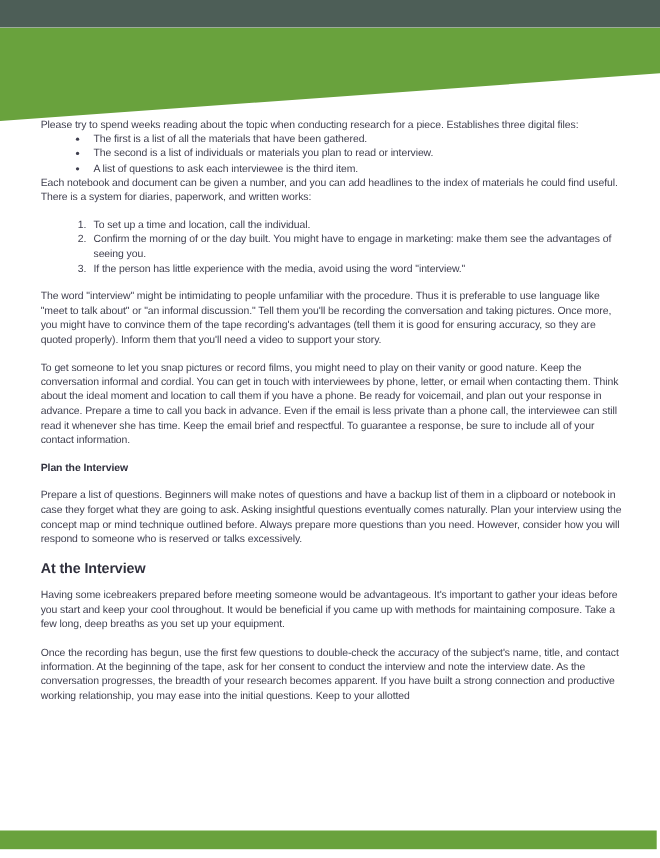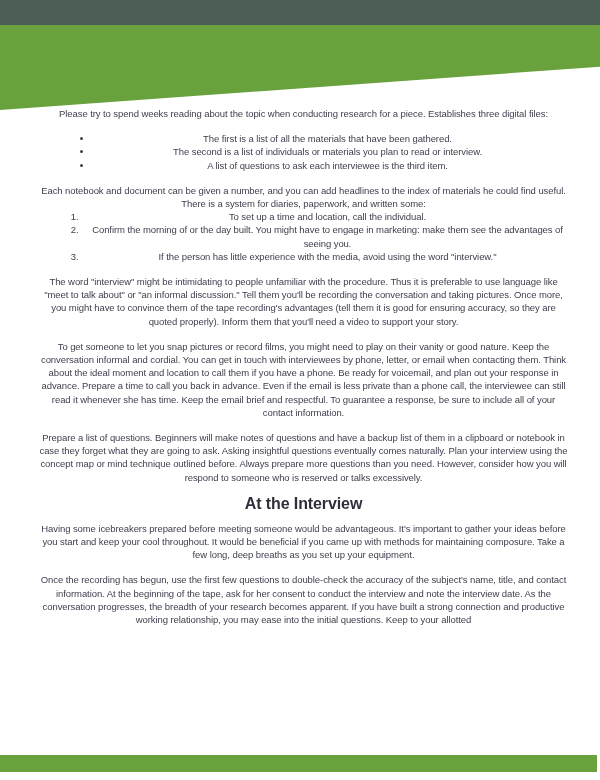--- a/index.html
+++ b/index.html
@@ -8,21 +8,21 @@
     --text:#3e3e4e;
     --heading:#30303d;
     --bg:#ffffff;
   }
   html,body{margin:0;padding:0;}
   body{
     width:600px;height:780px;overflow:hidden;background:#fff;
     font-family:"Liberation Sans", sans-serif;
   }
   .page{
-    position:relative;width:511px;height:780px;background:var(--bg);text-align:center;
+    position:relative;width:511px;height:780px;background:var(--bg);
   }
   
   .top-bar{
     position:absolute;top:0;left:0;width:600px;height:25px;
     background:var(--topbar);
   }
   .green-band{
     position:absolute;top:25px;left:0;width:600px;height:85px;
     background:var(--accent);
     clip-path:polygon(0 0,100% 0,100% 49%,0 100%);
@@ -35,37 +35,37 @@
   
   .content{
     position:absolute;top:107px;left:0;width:600px;
     padding:0 30px 0 37px;box-sizing:border-box;
     color:var(--text);
     font-size:9.5px;line-height:13.2px;letter-spacing:-0.08px;
   }
   .content p{margin:0 0 12px 0;}
   .content p.no-gap{margin-bottom:0;}
   ul.bullets{
-    margin:12px;padding:0 0 0 44px;list-style-type:disc;
+    margin:0;padding:0 0 0 44px;list-style-type:disc;
   }
   ul.bullets li, ol.steps li{
     margin:0;padding-left:4px;
   }
   ol.steps{
-    margin:0 0 12px 0;padding:0 0 0 44px;
+    margin:12px 0 12px 0;padding:0 0 0 44px;
   }
   h3.run-head{
     font-size:9.5px;line-height:13.2px;margin:0;padding:0;
     color:var(--heading);font-weight:bold;letter-spacing:-0.08px;
   }
   h3.gap-before{margin-top:24px;}
   h3.gap-before-small{margin-top:4px;}
   h3.gap-after{margin-bottom:12px;}
   h2.section-head{
-    font-size:16px;line-height:16px;margin:10px 0;padding:0;
+    font-size:13px;line-height:16px;margin:10px 0;padding:0;
     color:var(--heading);font-weight:bold;letter-spacing:-0.1px;
   }
 </style>
 </head>
 <body>
 
 <div class="page">
 
   <div class="top-bar"></div>
   <div class="green-band"></div>
@@ -73,34 +73,35 @@
   <main class="content">
 
     <p class="no-gap">Please try to spend weeks reading about the topic when conducting research for a piece. Establishes three digital files:</p>
 
     <ul class="bullets">
         <li>The first is a list of all the materials that have been gathered.</li>
         <li>The second is a list of individuals or materials you plan to read or interview.</li>
         <li>A list of questions to ask each interviewee is the third item.</li>
       </ul>
 
-    <p class="no-gap">Each notebook and document can be given a number, and you can add headlines to the index of materials he could find useful. There is a system for diaries, paperwork, and written some:</p>
+    <p class="no-gap">Each notebook and document can be given a number, and you can add headlines to the index of materials he could find useful. There is a system for diaries, paperwork, and written works:</p>
 
 
 
     <ol class="steps">
         <li>To set up a time and location, call the individual.</li>
         <li>Confirm the morning of or the day built. You might have to engage in marketing: make them see the advantages of seeing you.</li>
         <li>If the person has little experience with the media, avoid using the word "interview."</li>
       </ol>
 
     <p>The word "interview" might be intimidating to people unfamiliar with the procedure. Thus it is preferable to use language like "meet to talk about" or "an informal discussion." Tell them you'll be recording the conversation and taking pictures. Once more, you might have to convince them of the tape recording's advantages (tell them it is good for ensuring accuracy, so they are quoted properly). Inform them that you'll need a video to support your story.</p>
 
     <p>To get someone to let you snap pictures or record films, you might need to play on their vanity or good nature. Keep the conversation informal and cordial. You can get in touch with interviewees by phone, letter, or email when contacting them. Think about the ideal moment and location to call them if you have a phone. Be ready for voicemail, and plan out your response in advance. Prepare a time to call you back in advance. Even if the email is less private than a phone call, the interviewee can still read it whenever she has time. Keep the email brief and respectful. To guarantee a response, be sure to include all of your contact information.</p>
 
+    <h3 class="run-head gap-before-small gap-after">Plan the Interview</h3>
 
     <p>Prepare a list of questions. Beginners will make notes of questions and have a backup list of them in a clipboard or notebook in case they forget what they are going to ask. Asking insightful questions eventually comes naturally. Plan your interview using the concept map or mind technique outlined before. Always prepare more questions than you need. However, consider how you will respond to someone who is reserved or talks excessively.</p>
 
     <h2 class="section-head">At the Interview</h2>
 
     <p>Having some icebreakers prepared before meeting someone would be advantageous. It's important to gather your ideas before you start and keep your cool throughout. It would be beneficial if you came up with methods for maintaining composure. Take a few long, deep breaths as you set up your equipment.</p>
 
     <p class="no-gap">Once the recording has begun, use the first few questions to double-check the accuracy of the subject's name, title, and contact information. At the beginning of the tape, ask for her consent to conduct the interview and note the interview date. As the conversation progresses, the breadth of your research becomes apparent. If you have built a strong connection and productive working relationship, you may ease into the initial questions. Keep to your allotted</p>
 
   </main>

